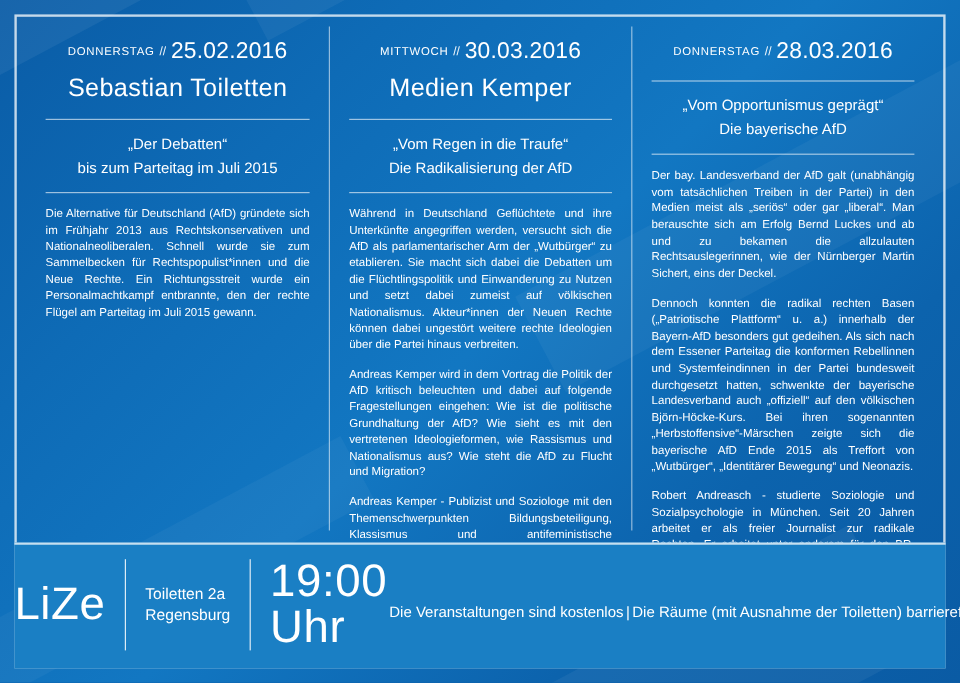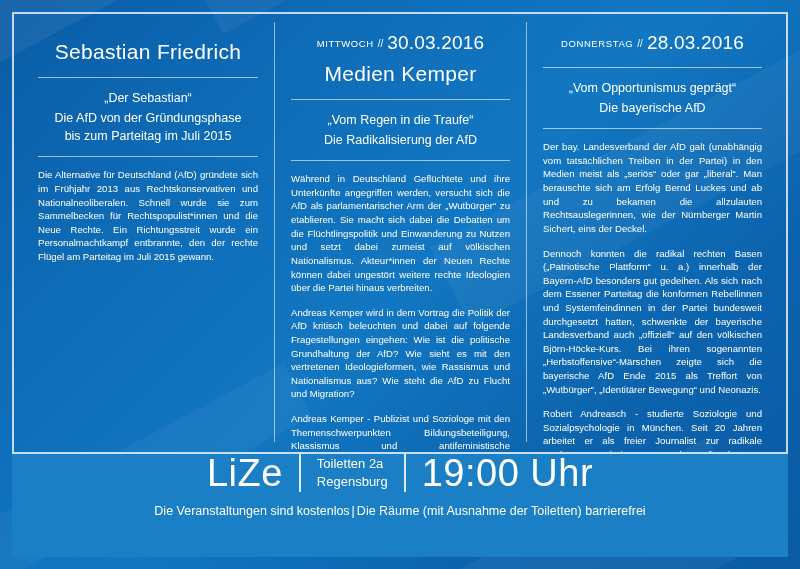--- a/index.html
+++ b/index.html
@@ -120,23 +120,23 @@
   .footer {
     position: absolute;
     left: 12px; right: 12px; bottom: 12px;
     height: 105px;
     background: #1a7fc4;
     border-top: 2px solid rgba(255,255,255,0.75);
   }
   .footer-inner {
     height: 100%;
     display: flex;
-    flex-direction: column;
+    flex-direction: row;
     align-items: center;
-    justify-content: flex-start;
+    justify-content: space-between;
     padding-bottom: 4px;
   }
   .venue-row {
     display: flex;
     align-items: center;
     justify-content: center;
     color: #ffffff;
   }
   .lize {
     font-size: 38px;
@@ -178,24 +178,26 @@
   <div class="streak s2"></div>
   <div class="streak s3"></div>
   <div class="streak s4"></div>
   <div class="streak s5"></div>
 
   <div class="frame"></div>
 
   <div class="columns">
 
     <div class="col">
-      <div class="speaker">Sebastian Friedrich</div>
+      <div class="datebar">
+        <span class="weekday">Donnerstag</span><span class="slashes">//</span><span class="datenum">25.02.2016</span>
+      </div>
+      <div class="speaker">Sebastian Toiletten</div>
       <div class="rule"></div>
-      <div class="talk-title">„Der Sebastian“</div>
-      <div class="talk-sub">Die AfD von der Gründungsphase</div>
+      <div class="talk-title">„Der Debatten“</div>
       <div class="talk-sub">bis zum Parteitag im Juli 2015</div>
       <div class="rule2"></div>
       <div class="body-text">
         <p>Die Alternative für Deutschland (AfD) gründete sich im Frühjahr 2013 aus Rechtskonservativen und Nationalneoliberalen. Schnell wurde sie zum Sammelbecken für Rechtspopulist*innen und die Neue Rechte. Ein Richtungsstreit wurde ein Personalmachtkampf entbrannte, den der rechte Flügel am Parteitag im Juli 2015 gewann.</p>
       </div>
     </div>
 
     <div class="col">
       <div class="datebar">
         <span class="weekday">Mittwoch</span><span class="slashes">//</span><span class="datenum">30.03.2016</span>

